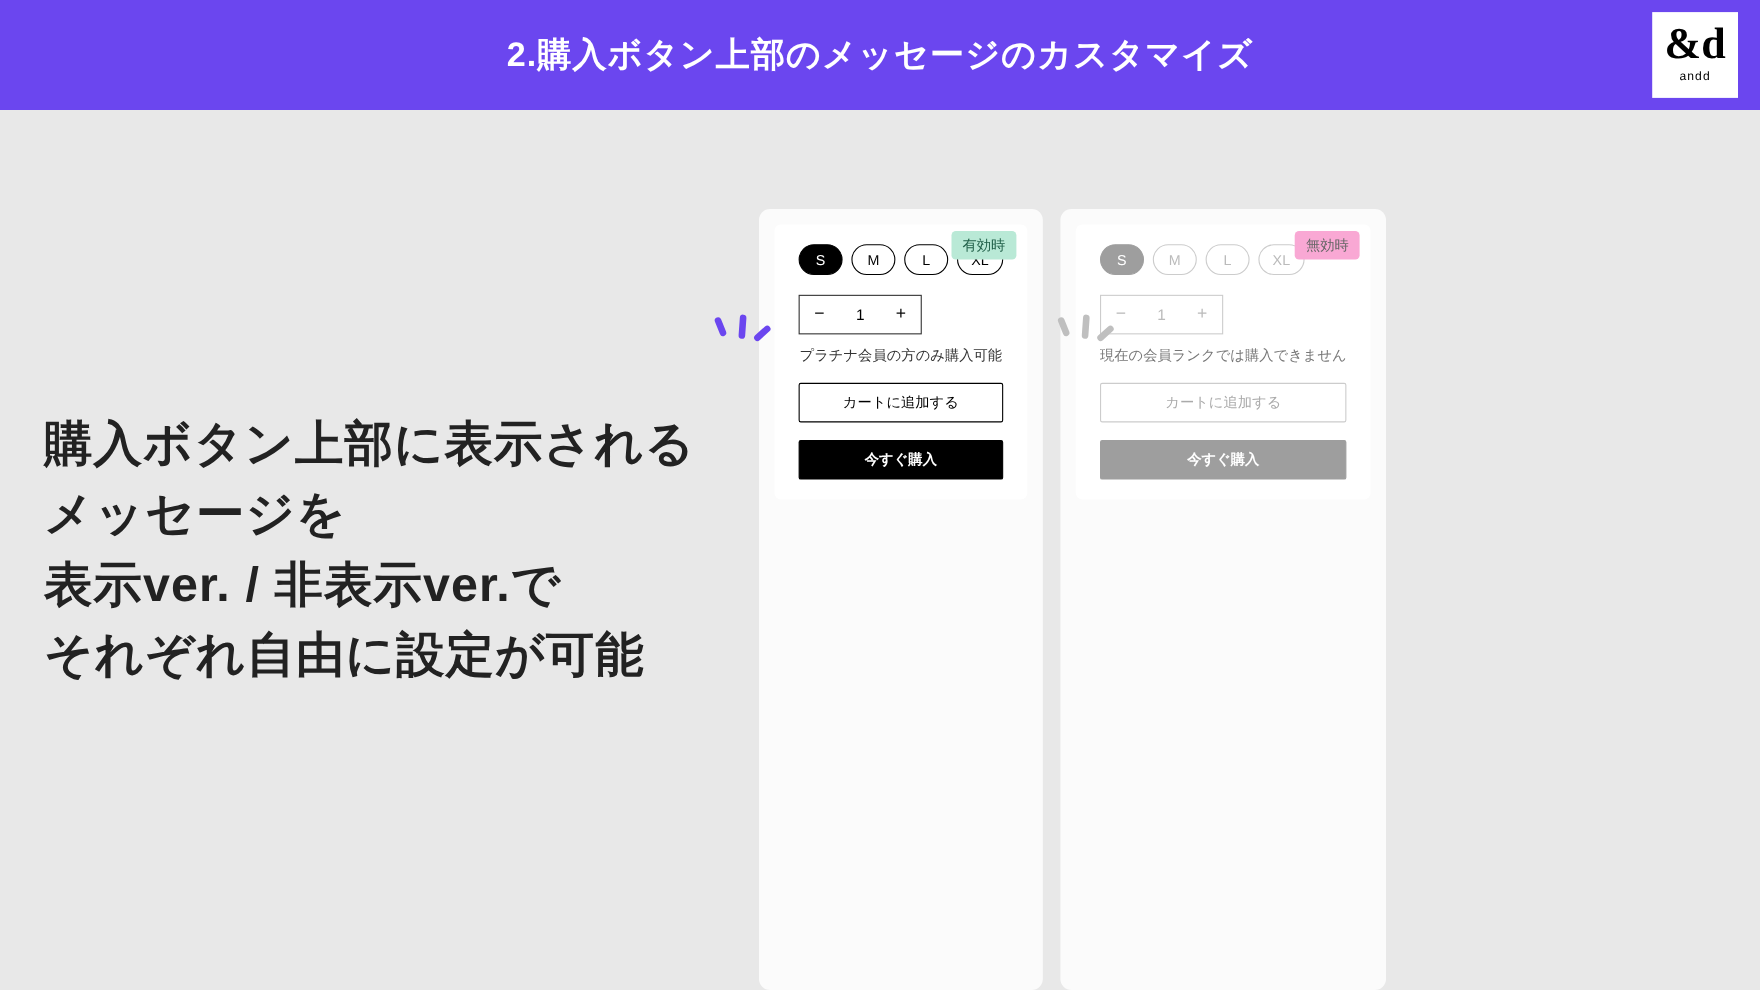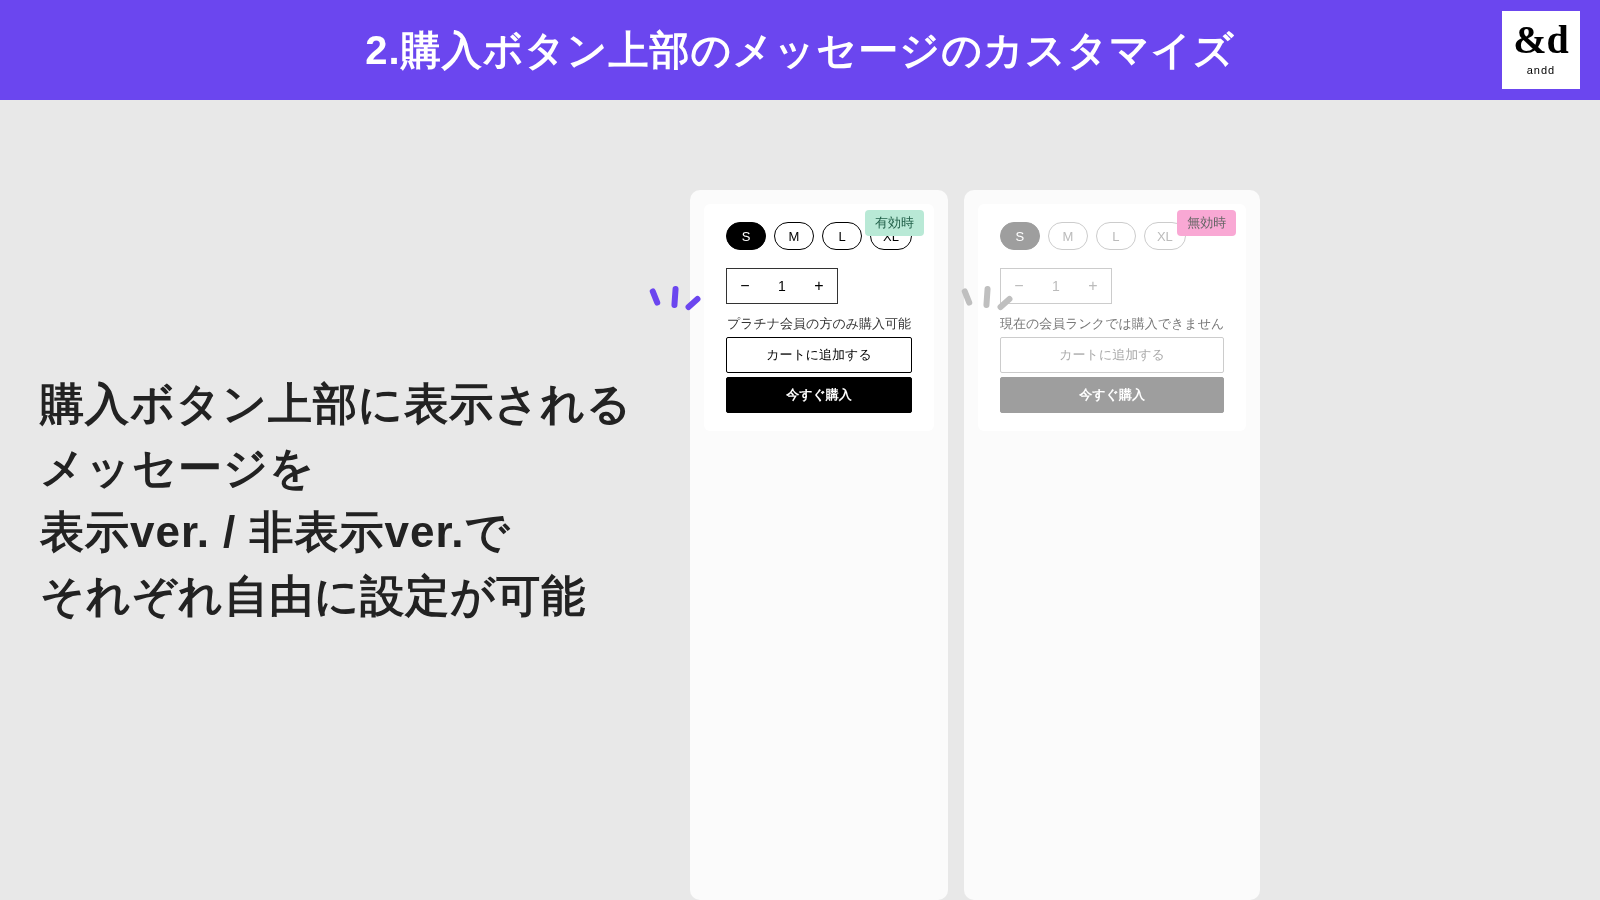--- a/index.html
+++ b/index.html
@@ -10,21 +10,21 @@
     width: 100%;
     height: 100px;
     background: #6b46ef;
     display: flex;
     align-items: center;
     justify-content: center;
     position: relative;
   }
   .header-title {
     color: #fff;
-    font-size: 40px;
+    font-size: 31px;
     font-weight: 700;
     letter-spacing: 1px;
   }
   .logo-badge {
     position: absolute;
     right: 20px;
     top: 50%;
     transform: translateY(-50%);
     background: #fff;
     width: 78px;
@@ -152,21 +152,21 @@
   .disabled .burst span { background: #bfbfbf; }
 
   .btn {
     width: 100%;
     height: 36px;
     display: flex;
     align-items: center;
     justify-content: center;
     font-size: 13px;
     border-radius: 2px;
-    margin-top: 4px;
+    margin-top: 16px;
   }
   .btn-outline { background: #fff; color: #000; border: 1px solid #000; }
   .btn-solid { background: #000; color: #fff; border: 1px solid #000; font-weight: bold; }
   .disabled .btn-outline { color: #aaa; border-color: #ccc; }
   .disabled .btn-solid { background: #9e9e9e; border-color: #9e9e9e; }
 </style>
 </head>
 <body>
 
 <div class="header">

